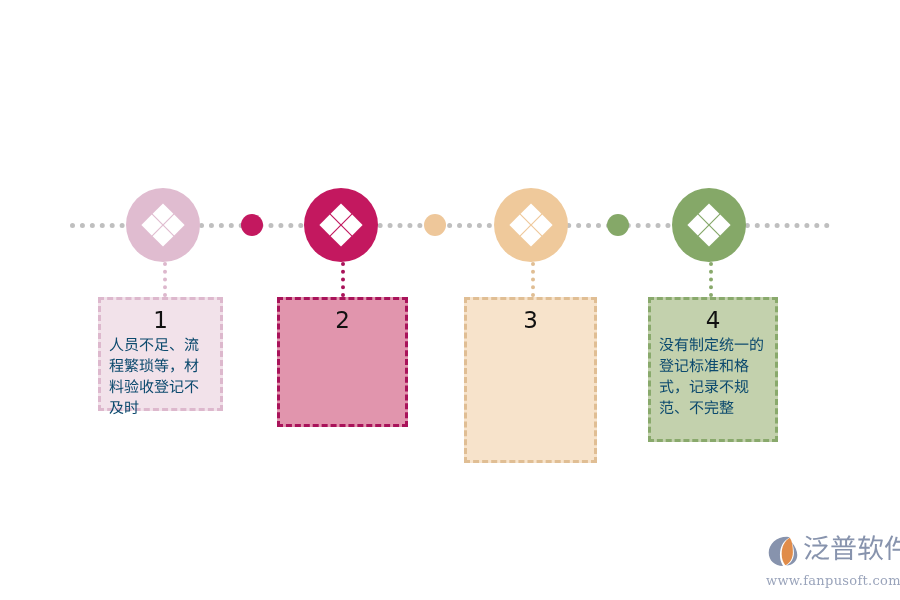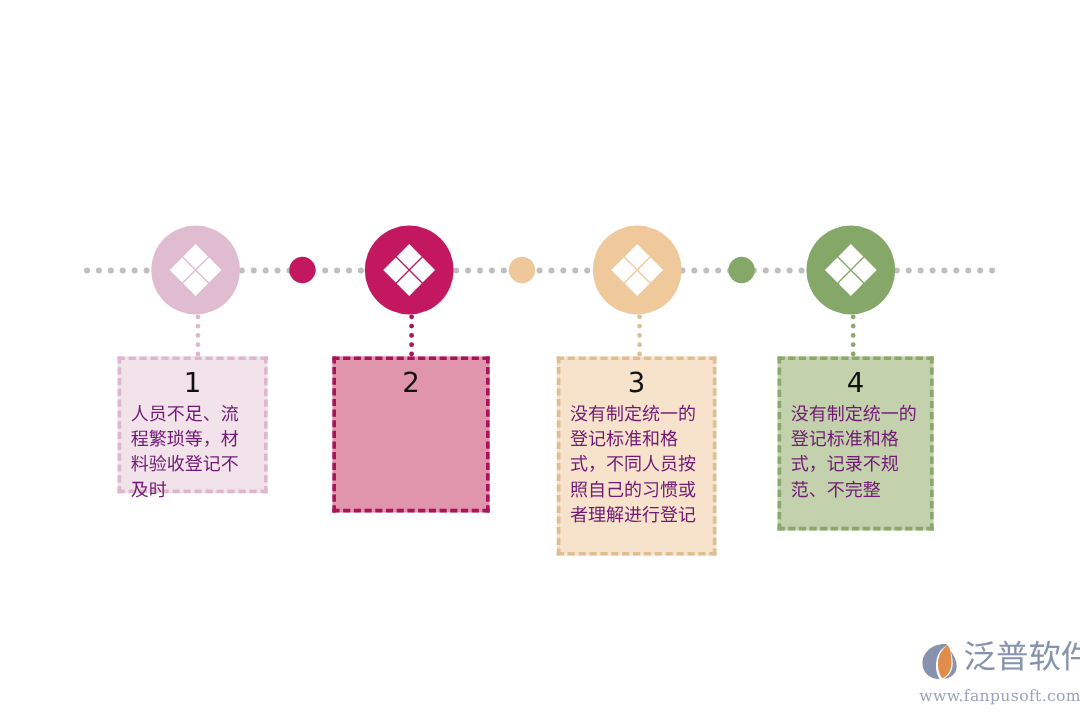--- a/index.html
+++ b/index.html
@@ -77,21 +77,21 @@
     text-align: center;
     font-size: 23px;
     line-height: 28px;
     color: #111111;
     font-family: "DejaVu Sans", "Liberation Sans", sans-serif;
     margin-bottom: 1px;
   }
   .card-text {
     font-size: 15px;
     line-height: 21px;
-    color: #701a75;
+    color: #0c4a6e;
     text-align: left;
     letter-spacing: 0px;
     word-break: break-all;
   }
 
   
   #logo {
     position: absolute;
     left: 766px;
     top: 534px;
@@ -178,21 +178,20 @@
   <div id="cards-layer">
       <div class="card" style="left: 98px; top: 297px; width: 125px; height: 114px; background: rgb(242, 226, 234); border-color: rgb(221, 184, 205);">
         <div class="card-number">1</div>
         <div class="card-text">人员不足、流程繁琐等，材料验收登记不及时</div>
       </div>
       <div class="card" style="left: 277px; top: 297px; width: 131px; height: 130px; background: rgb(225, 149, 173); border-color: rgb(169, 19, 90);">
         <div class="card-number">2</div>
       </div>
       <div class="card" style="left: 464px; top: 297px; width: 133px; height: 166px; background: rgb(247, 227, 203); border-color: rgb(224, 190, 148);">
         <div class="card-number">3</div>
-        <div class="card-text">没有制定统一的登记标准和格式，不同人员按照自己的习惯或者理解进行登记</div>
       </div>
       <div class="card" style="left: 648px; top: 297px; width: 130px; height: 145px; background: rgb(195, 209, 173); border-color: rgb(137, 169, 108);">
         <div class="card-number">4</div>
         <div class="card-text">没有制定统一的登记标准和格式，记录不规范、不完整</div>
       </div>
     </div>
 
   <div id="logo">
     <div id="logo-row">
       <svg id="logo-mark" viewBox="0 0 100 100" aria-hidden="true">

